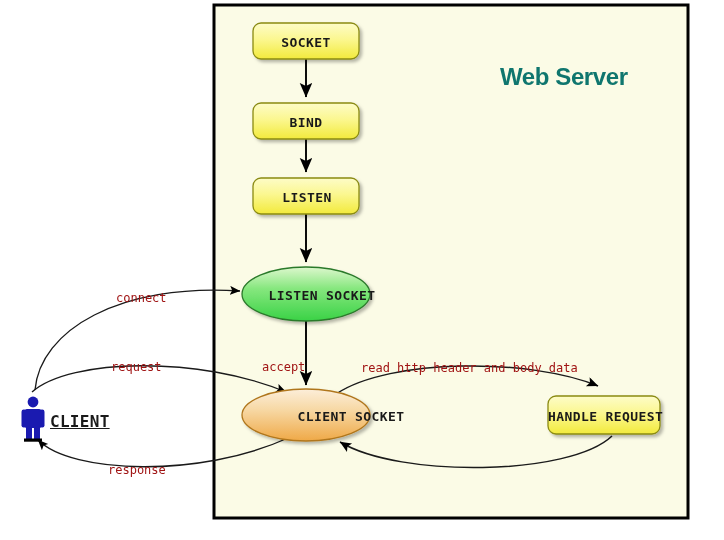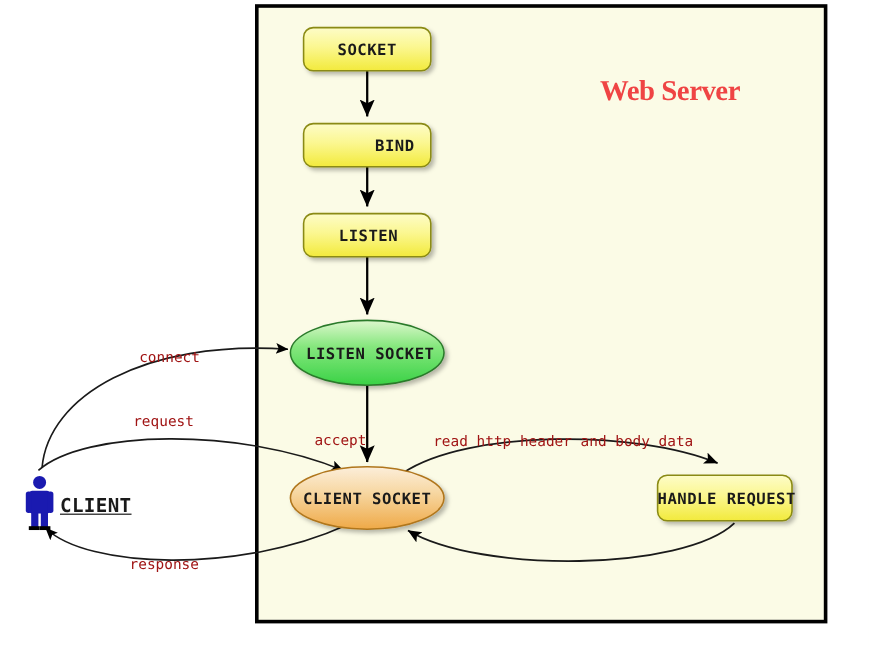--- a/index.html
+++ b/index.html
@@ -48,24 +48,24 @@
     font-family: "DejaVu Sans Mono", "Liberation Mono", monospace;
     font-size: 12px;
     color: #a01414;
     white-space: nowrap;
     pointer-events: none;
     margin-top: 16px;
   }
 
   .panel-title {
     position: absolute;
-    font-family: Liberation Serif, serif;
+    font-family: Liberation Sans, sans-serif;
     font-size: 24px;
     font-weight: bold;
-    color: #ef4444;
+    color: #0f766e;
     letter-spacing: -0.4px;
     white-space: nowrap;
   }
 
   .actor-label {
     position: absolute;
     font-family: "DejaVu Sans Mono", "Liberation Mono", monospace;
     font-size: 16px;
     font-weight: bold;
     color: #1a1a1a;
@@ -171,27 +171,27 @@
       <rect x="26" y="427" width="6" height="14" fill="#1a1ab0"></rect>
       <rect x="34" y="427" width="6" height="14" fill="#1a1ab0"></rect>
       <rect x="24" y="438.5" width="9" height="3.2" fill="#000000"></rect>
       <rect x="33" y="438.5" width="9" height="3.2" fill="#000000"></rect>
     </g>
   </svg>
 
   <div class="panel-title" style="left:500px; top:63px;">Web Server</div>
 
   <div class="node-label" style="left:253px; top:35px; width:106px;">SOCKET</div>
-  <div class="node-label" style="left:253px; top:115px; width:106px;padding-left:23px;">BIND</div>
+  <div class="node-label" style="left:253px; top:115px; width:106px;">BIND</div>
   <div class="node-label" style="left:253px; top:190px; width:108px;">LISTEN</div>
-  <div class="node-label" style="left:234px; top:288px; width:128px;text-align:right;">LISTEN SOCKET</div>
-  <div class="node-label" style="left:242px; top:409px; width:128px;">CLIENT SOCKET</div>
+  <div class="node-label" style="left:258px; top:288px; width:128px;">LISTEN SOCKET</div>
+  <div class="node-label" style="left:242px; top:409px; width:128px;padding-left:45px;">CLIENT SOCKET</div>
   <div class="node-label" style="left:548px; top:409px; width:92px;">HANDLE REQUEST</div>
 
   <div class="actor-label" style="left:50px; top:412px;">CLIENT</div>
 
   <div class="edge-label" style="left:116px; top:275px;">connect</div>
-  <div class="edge-label" style="left:111px; top:328px;">request</div>
+  <div class="edge-label" style="left:111px; top:344px;">request</div>
   <div class="edge-label" style="left:108px; top:447px;">response</div>
   <div class="edge-label" style="left:262px; top:344px;">accept</div>
   <div class="edge-label" style="left:361px; top:345px;">read http header and body data</div>
 
 </div>
 
 </body></html>

